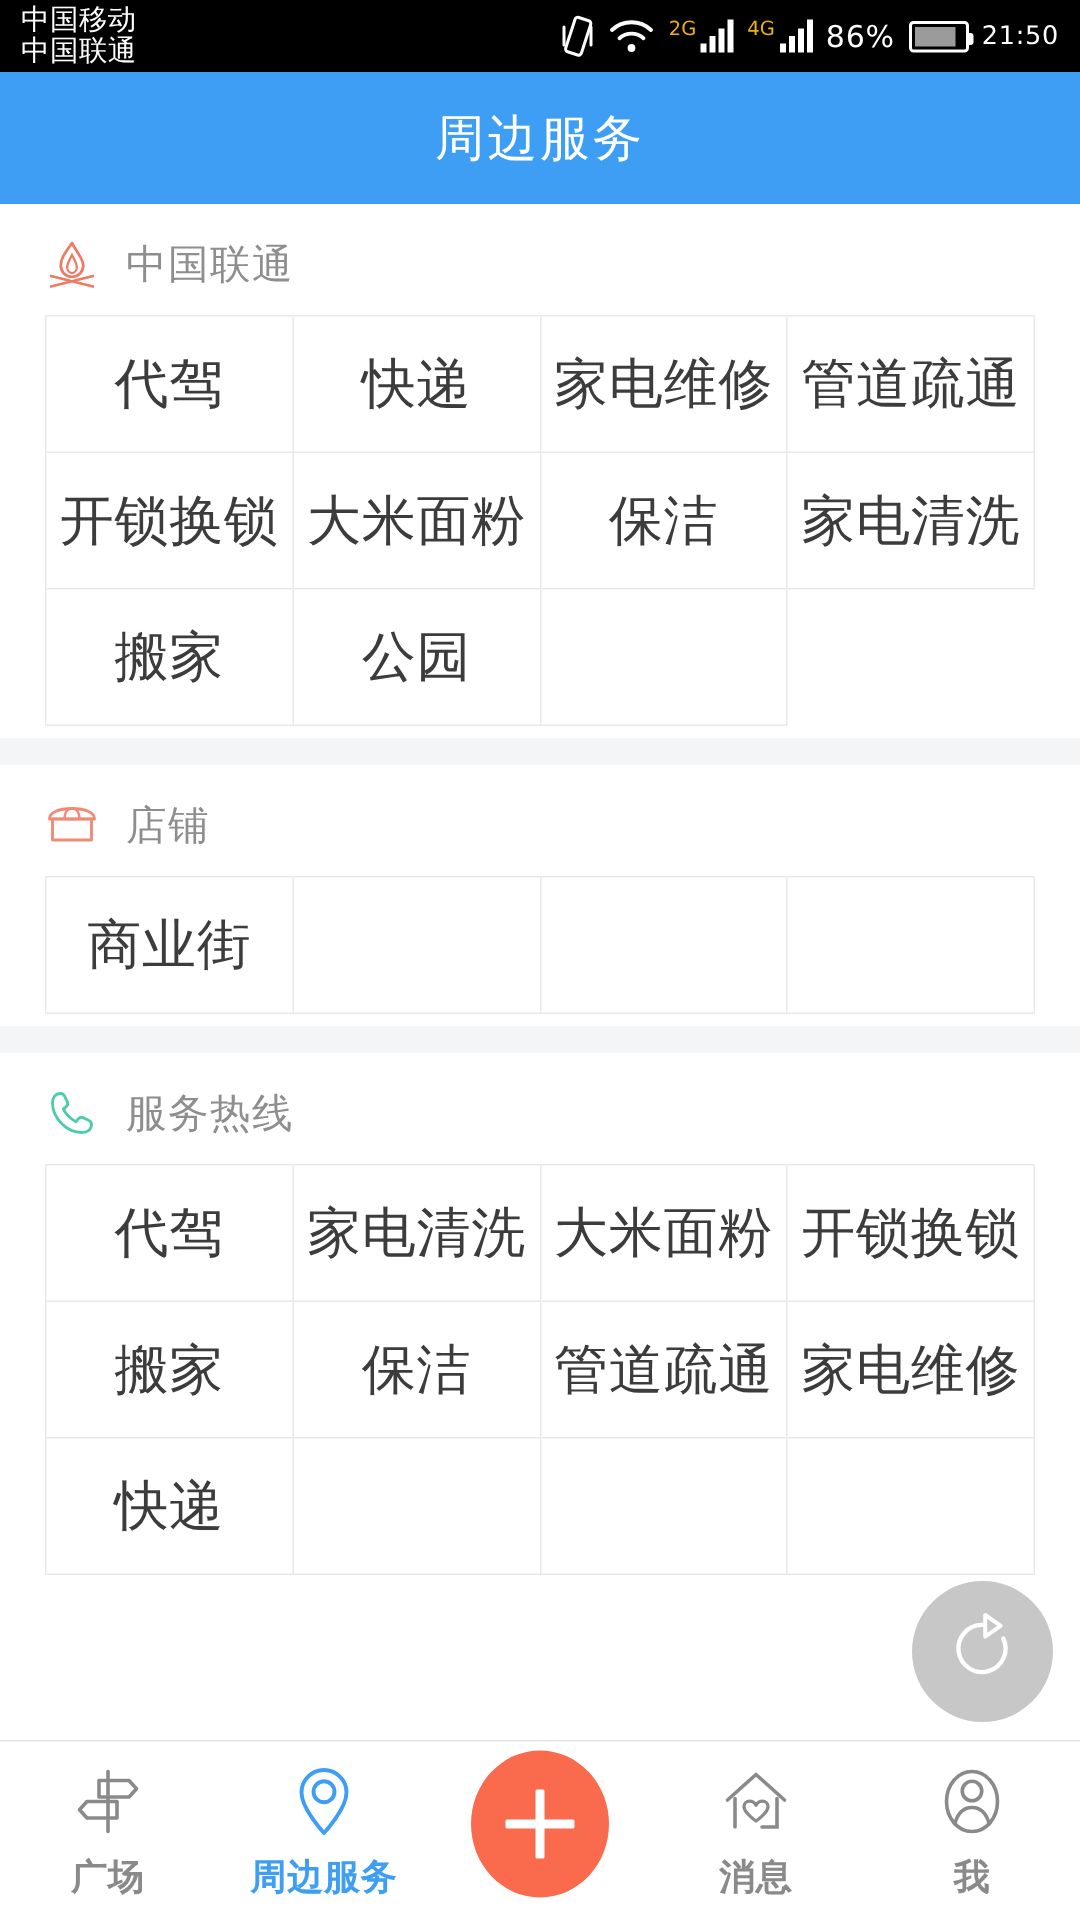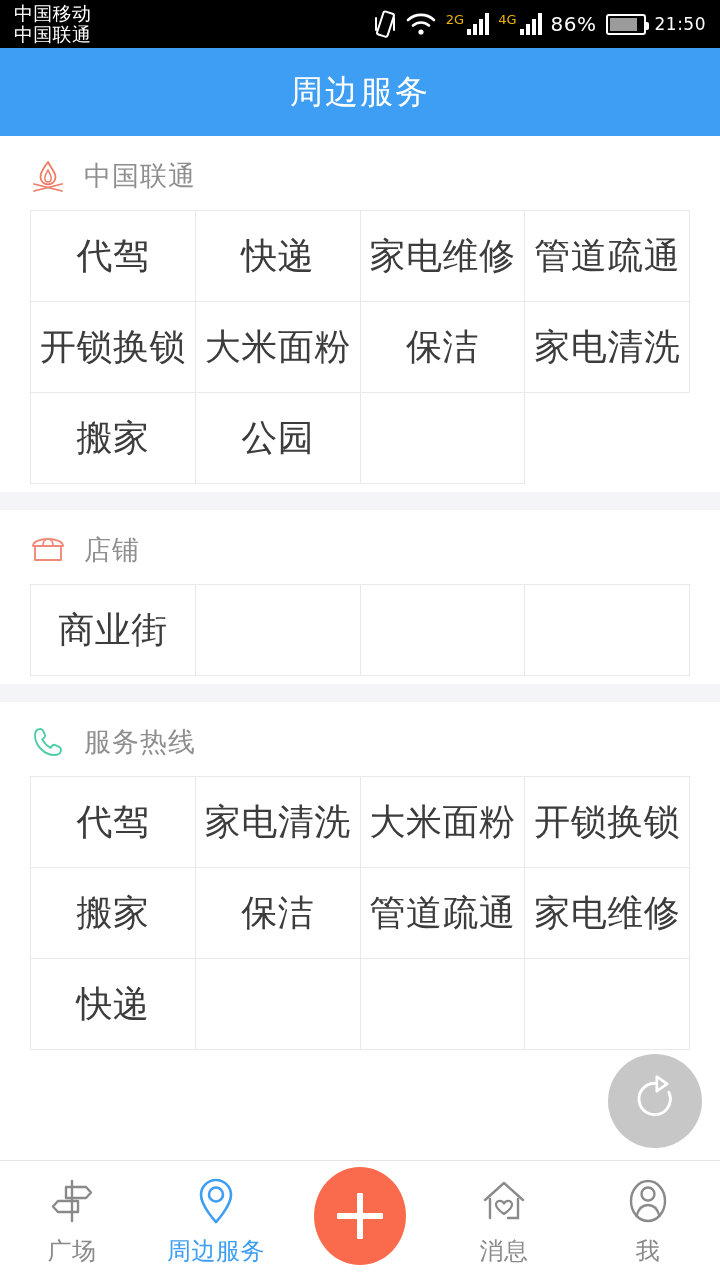--- a/index.html
+++ b/index.html
@@ -115,21 +115,21 @@
     background: #ffffff;
     border-top: 1px solid #e4e4e4;
     display: flex; align-items: flex-start;
   }
   .navitem {
     flex: 1; height: 100%;
     display: flex; flex-direction: column;
     align-items: center; justify-content: flex-start;
     padding-top: 14px; gap: 8px;
   }
-  .navitem .navlabel { font-size: 24px; color: #8a8a8a; letter-spacing: 0.5px; }
+  .navitem .navlabel { font-size: 24px; color: #8a8a8a; letter-spacing: 0.5px; font-weight: bold; }
   .navitem.active .navlabel { color: #3d9ef3; }
   .navicon { width: 52px; height: 52px; display: block; }
   .navitem.center { position: relative; }
   .fab-add {
     position: absolute;
     top: 6px; left: 50%; transform: translateX(-50%);
     width: 92px; height: 98px;
     border-radius: 50%;
     background: #fa6a4d;
     display: flex; align-items: center; justify-content: center;

